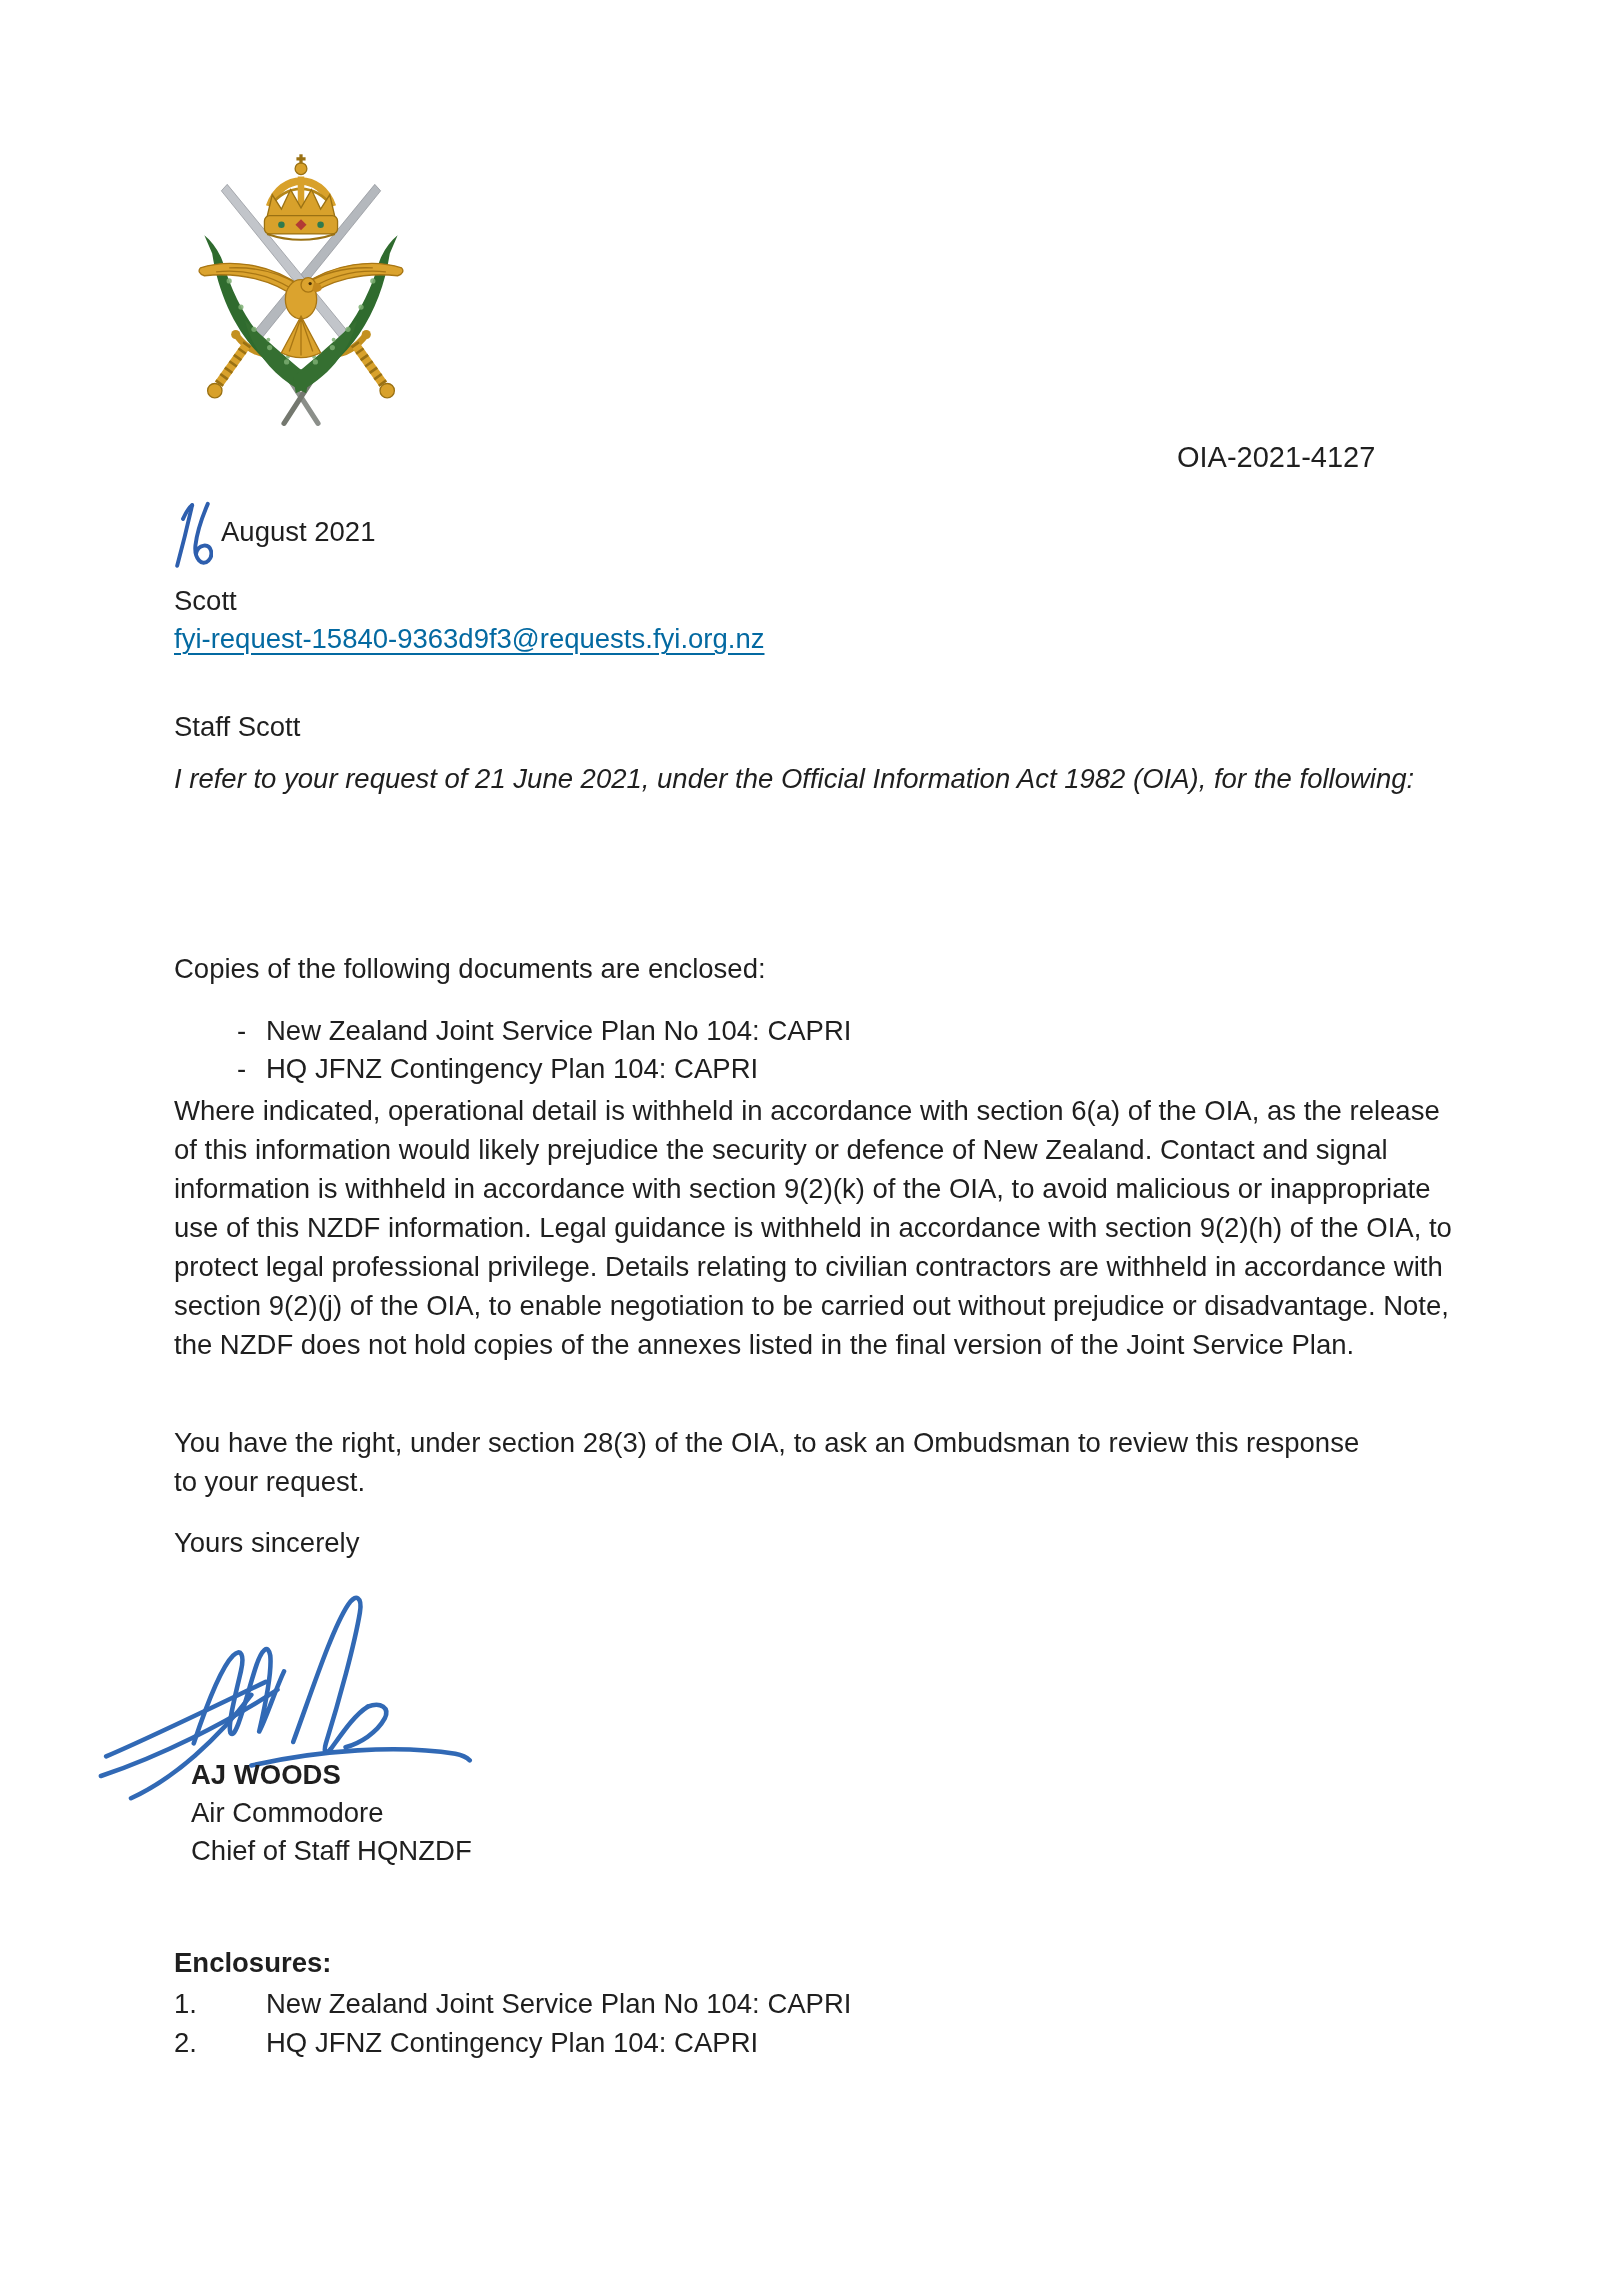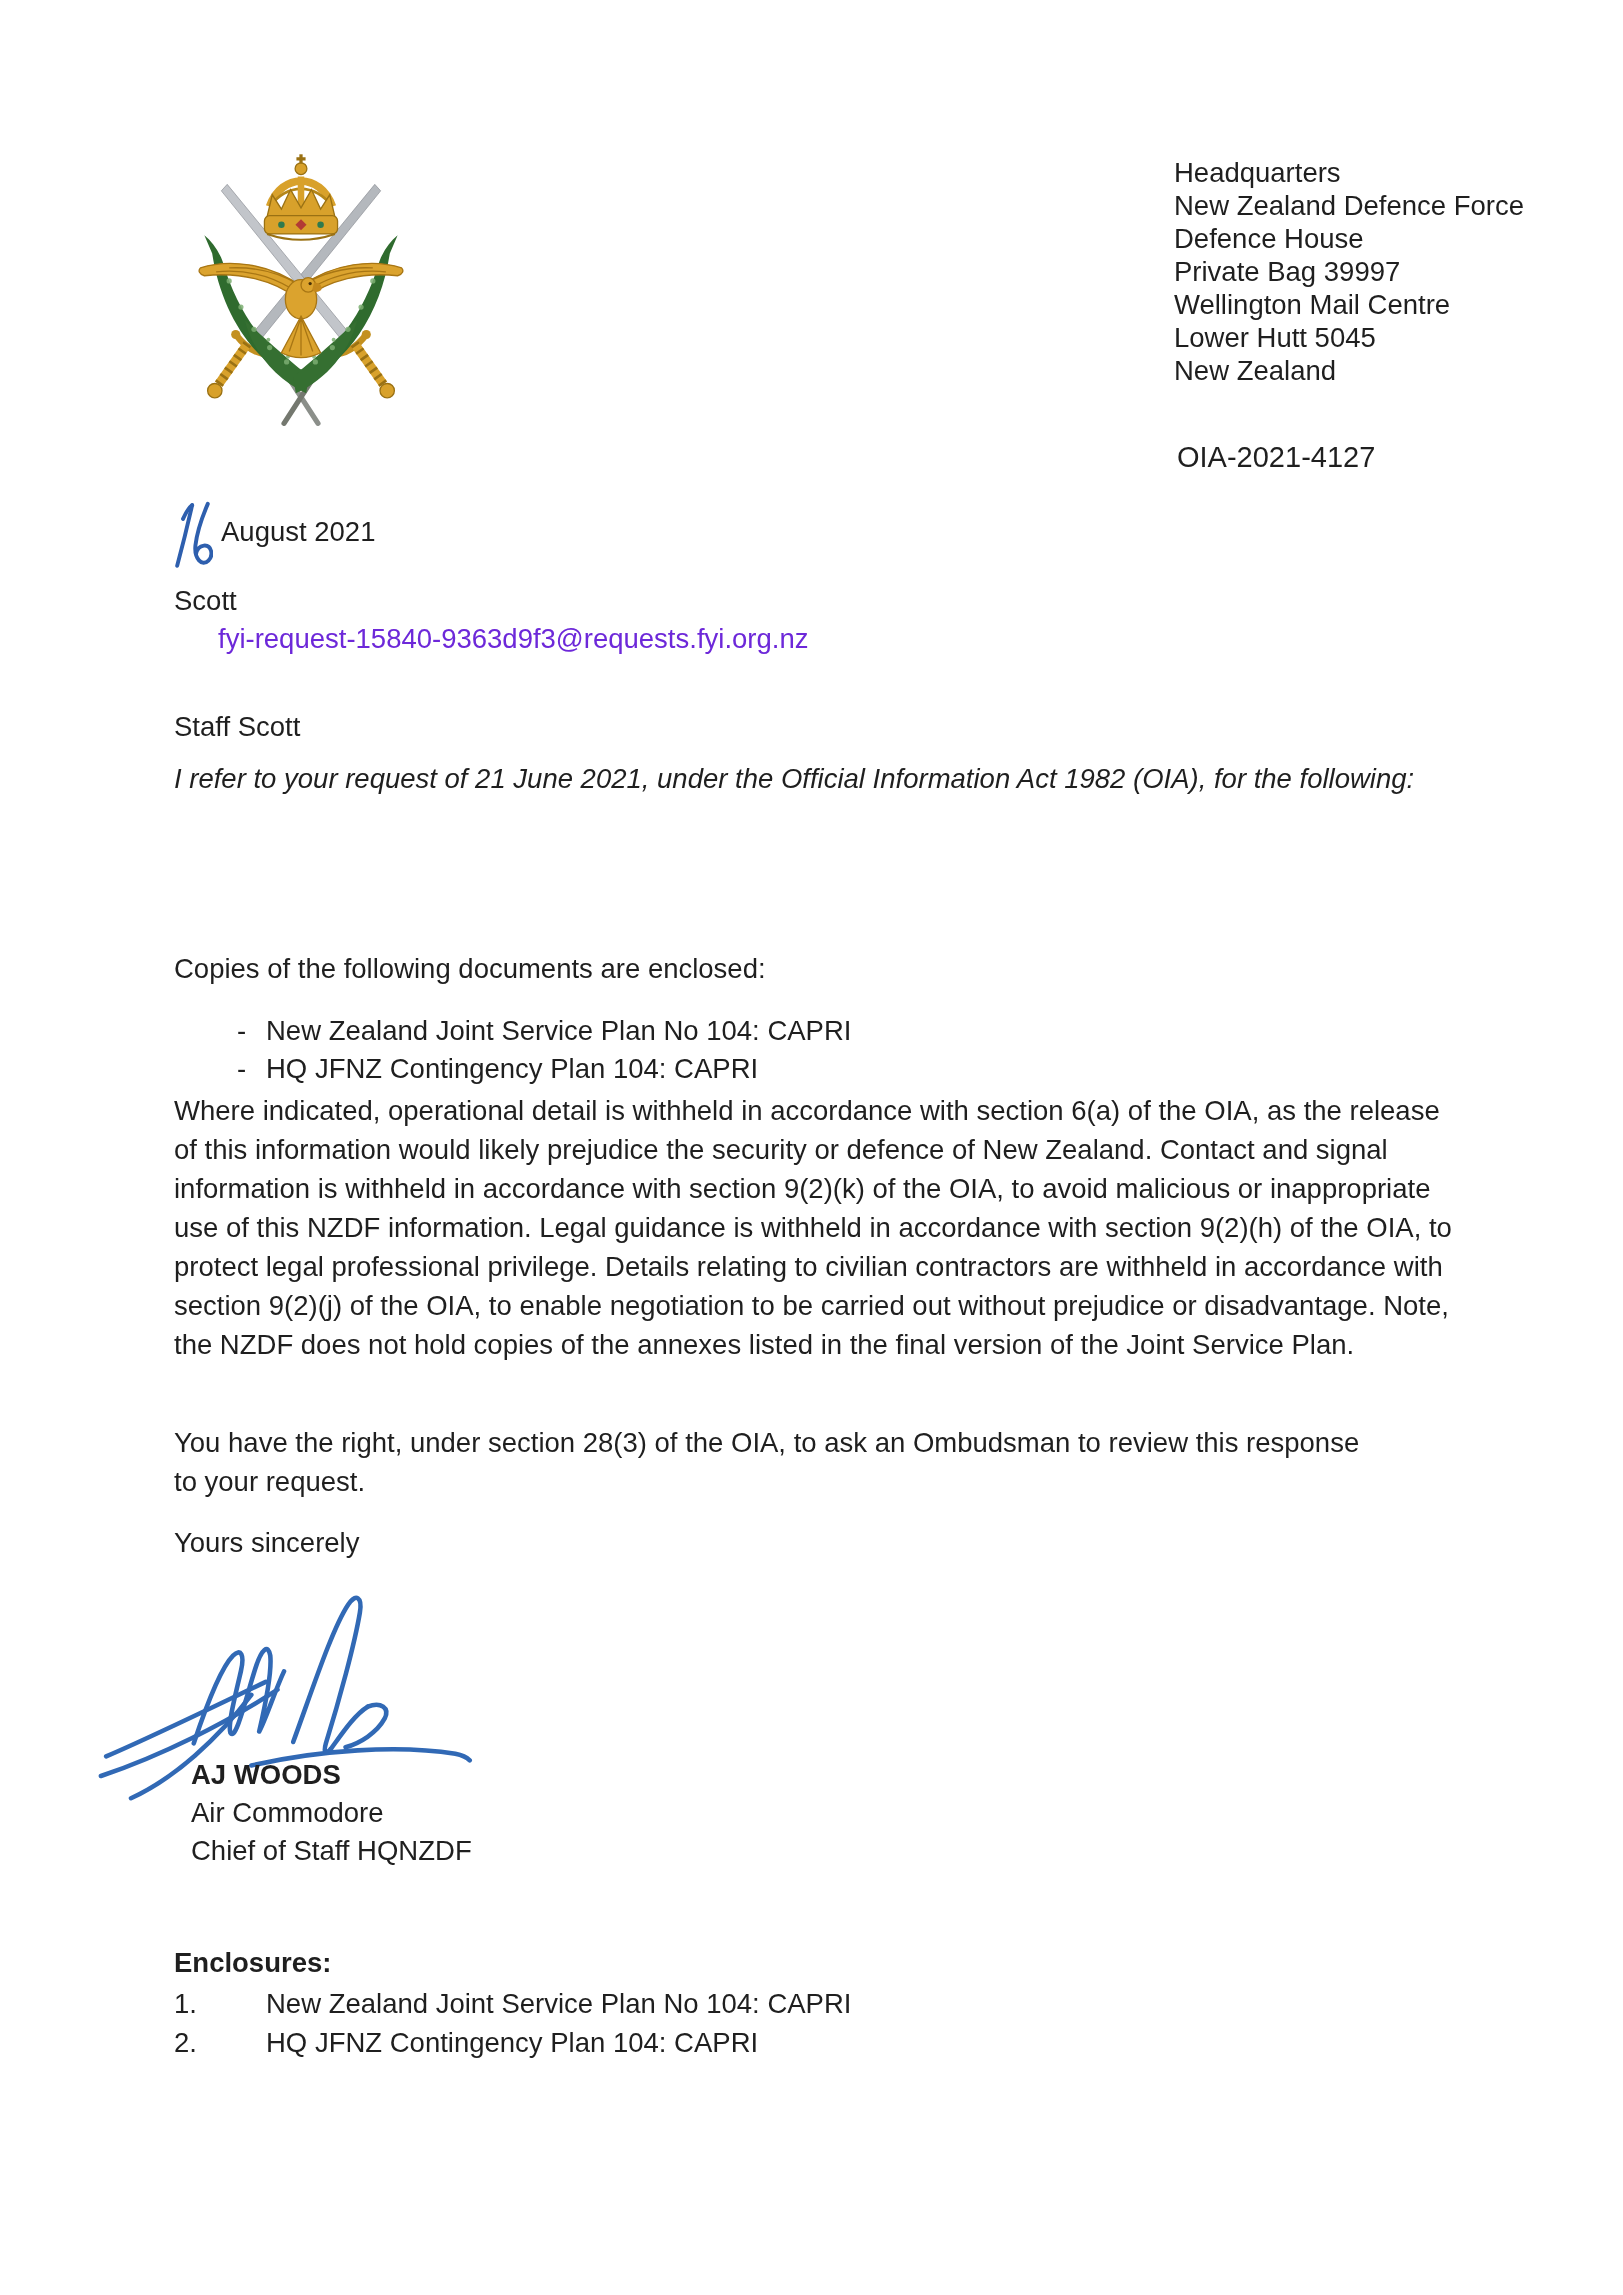--- a/index.html
+++ b/index.html
@@ -4,22 +4,22 @@
 <style>
   html,body{margin:0;padding:0;background:#ddd;}
   .page{position:relative;width:1623px;height:2295px;background:#ffffff;
         font-family:"Liberation Sans",sans-serif;color:#1f1f1f;overflow:hidden;}
   .t{position:absolute;font-size:27.5px;line-height:34px;white-space:nowrap;}
   .p{position:absolute;font-size:27.5px;line-height:39px;}
   .b{font-weight:bold;}
   .i{font-style:italic;}
   .addr{position:absolute;left:1174px;top:156px;font-size:27.5px;line-height:33px;}
   .oia{left:1177px;top:424px;font-size:29px;margin-top:16px;}
-  a.email{color:#6d28d9;text-decoration-thickness:2px;
-          text-underline-offset:4.6px;cursor:pointer;margin-left:44px;}
+  a.email{color:#0369a1;text-decoration:underline;text-decoration-thickness:2px;
+          text-underline-offset:4.6px;cursor:pointer;}
   .crest{position:absolute;left:190px;top:143px;width:222px;height:289px;}
   .dayink{position:absolute;left:170px;top:498px;width:43px;height:73px;}
   .sigink{position:absolute;left:97px;top:1585px;width:376px;height:229px;}
   .bullet{position:absolute;left:237px;font-size:27.5px;line-height:34px;}
   .litext{position:absolute;left:266px;font-size:27.5px;line-height:34px;white-space:nowrap;}
   .encnum{position:absolute;left:174px;font-size:27.5px;line-height:34px;}
 </style>
 </head>
 <body>
 
@@ -94,29 +94,20 @@
       <line x1="163" y1="23" x2="177" y2="23" stroke="#9a7113" stroke-width="5"></line>
       <path d="M 118,112 L 126,78 L 140,100 L 154,70 L 170,98 L 186,70 L 200,100 L 214,78 L 222,112 Z" fill="#d8a12b" stroke="#9a7113" stroke-width="2"></path>
       <rect x="114" y="110" width="112" height="28" rx="8" fill="#d8a12b" stroke="#9a7113" stroke-width="2"></rect>
       <rect x="164" y="118" width="12" height="12" transform="rotate(45 170 124)" fill="#b23a35"></rect>
       <circle cx="140" cy="124" r="5" fill="#2f7a4e"></circle>
       <circle cx="200" cy="124" r="5" fill="#2f7a4e"></circle>
       <path d="M 118,138 q 52,18 104,0" stroke="#9a7113" stroke-width="3" fill="none"></path>
     </g>
   </svg>
 
-  <div class="addr">
-    <div>Headquarters</div>
-    <div>New Zealand Defence Force</div>
-    <div>Defence House</div>
-    <div>Private Bag 39997</div>
-    <div>Wellington Mail Centre</div>
-    <div>Lower Hutt 5045</div>
-    <div>New Zealand</div>
-  </div>
 
   <div class="t oia">OIA-2021-4127</div>
 
   <svg class="dayink" viewBox="0 0 66 112" role="img" fill="none" stroke="#2e5fae" stroke-width="6" stroke-linecap="round" aria-label="16">
     <path d="M 20,32 C 25,21 30,14 34,11"></path>
     <path d="M 34,11 C 27,42 18,78 11,104"></path>
     <path d="M 58,9 C 49,30 41,55 39,73 C 37,93 49,106 59,96 C 67,88 64,72 52,73 C 45,74 41,80 40,86"></path>
   </svg>
   <div class="t" style="left:221px;top:515px;">August 2021</div>
 

